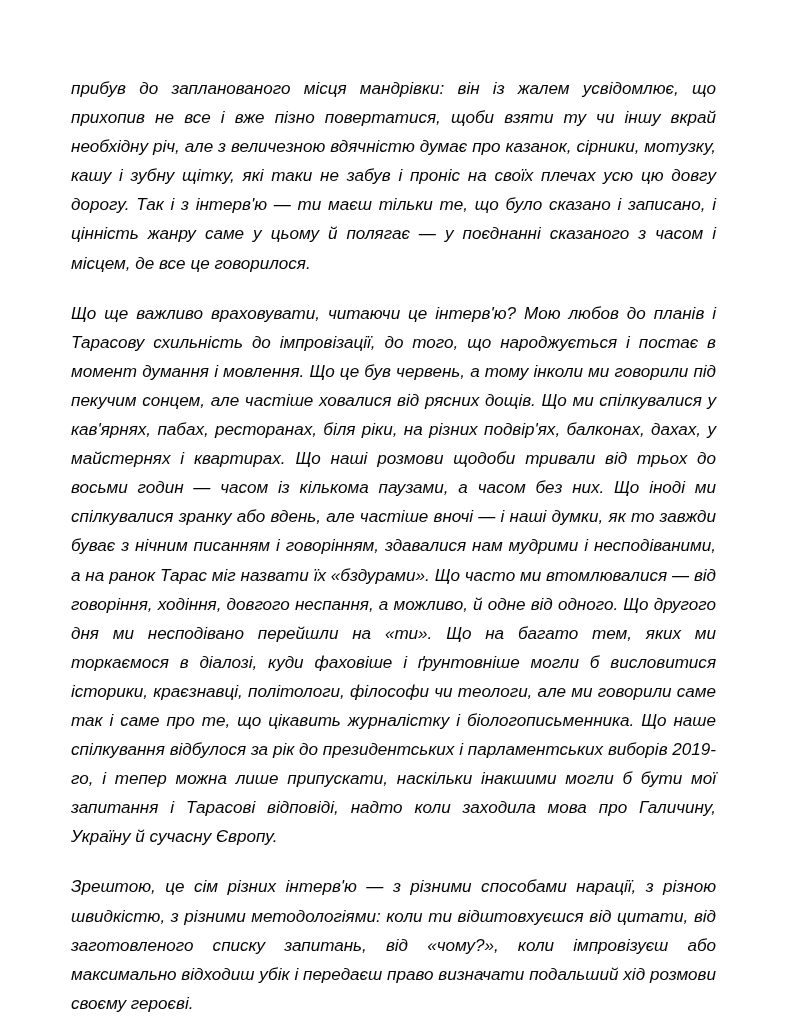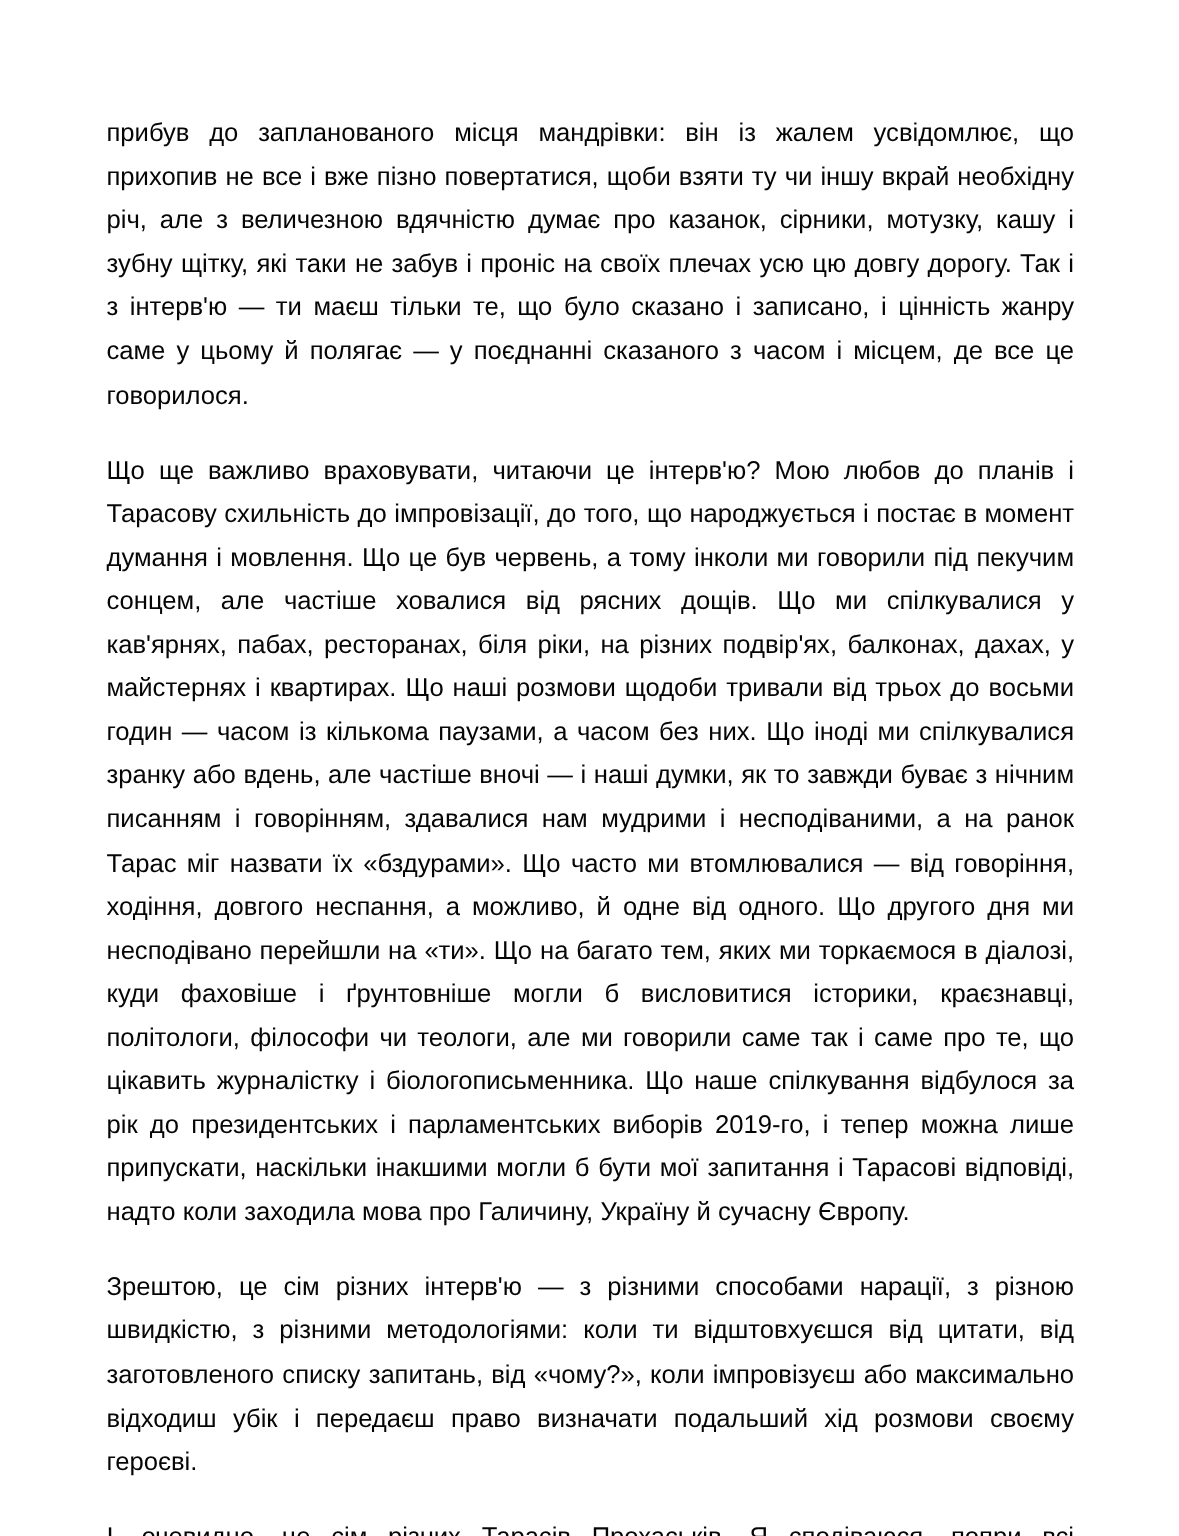--- a/index.html
+++ b/index.html
@@ -14,20 +14,21 @@
     overflow: hidden;
     font-family: "Liberation Sans", sans-serif;
     color: #000000;
   }
   .page {
     position: relative;
     width: 758px;
     height: 1024px;
     background: #ffffff;
     box-sizing: border-box;
+    font-style: italic;
   }
   .text-column {
     position: absolute;
     left: 71px;
     top: 74px;
     width: 645px;
   }
   .para {
     margin: 0 0 21px 0;
     font-size: 17.1px;

